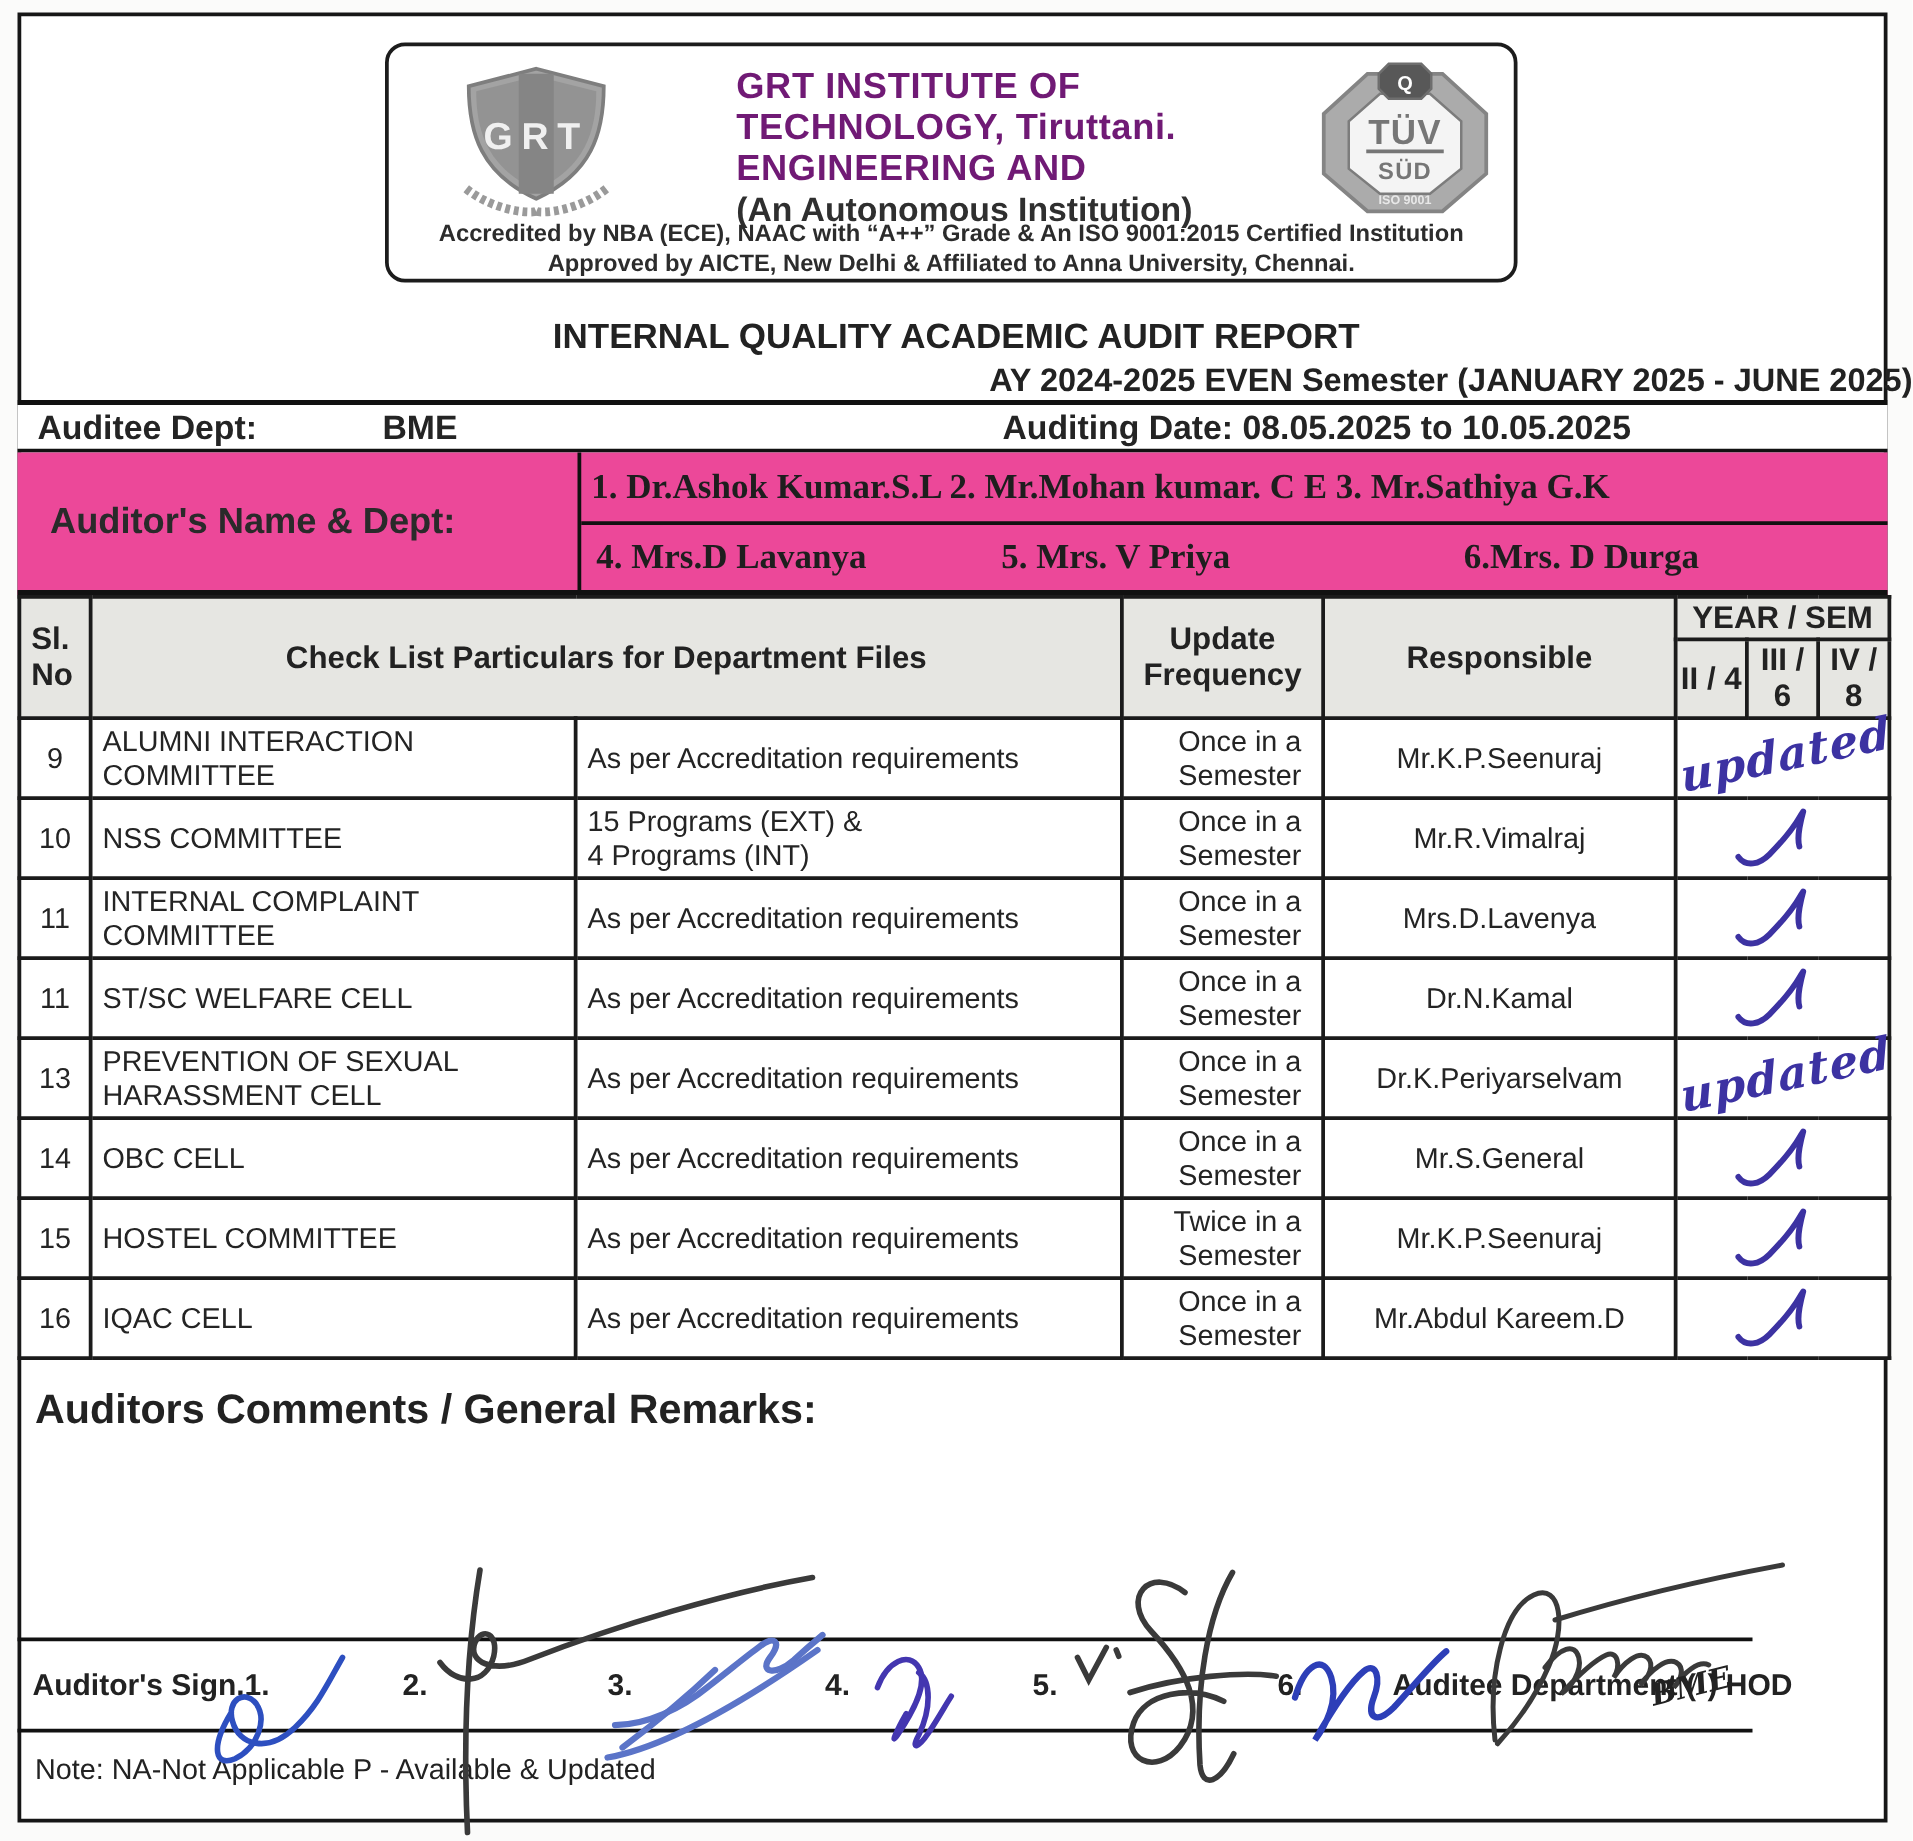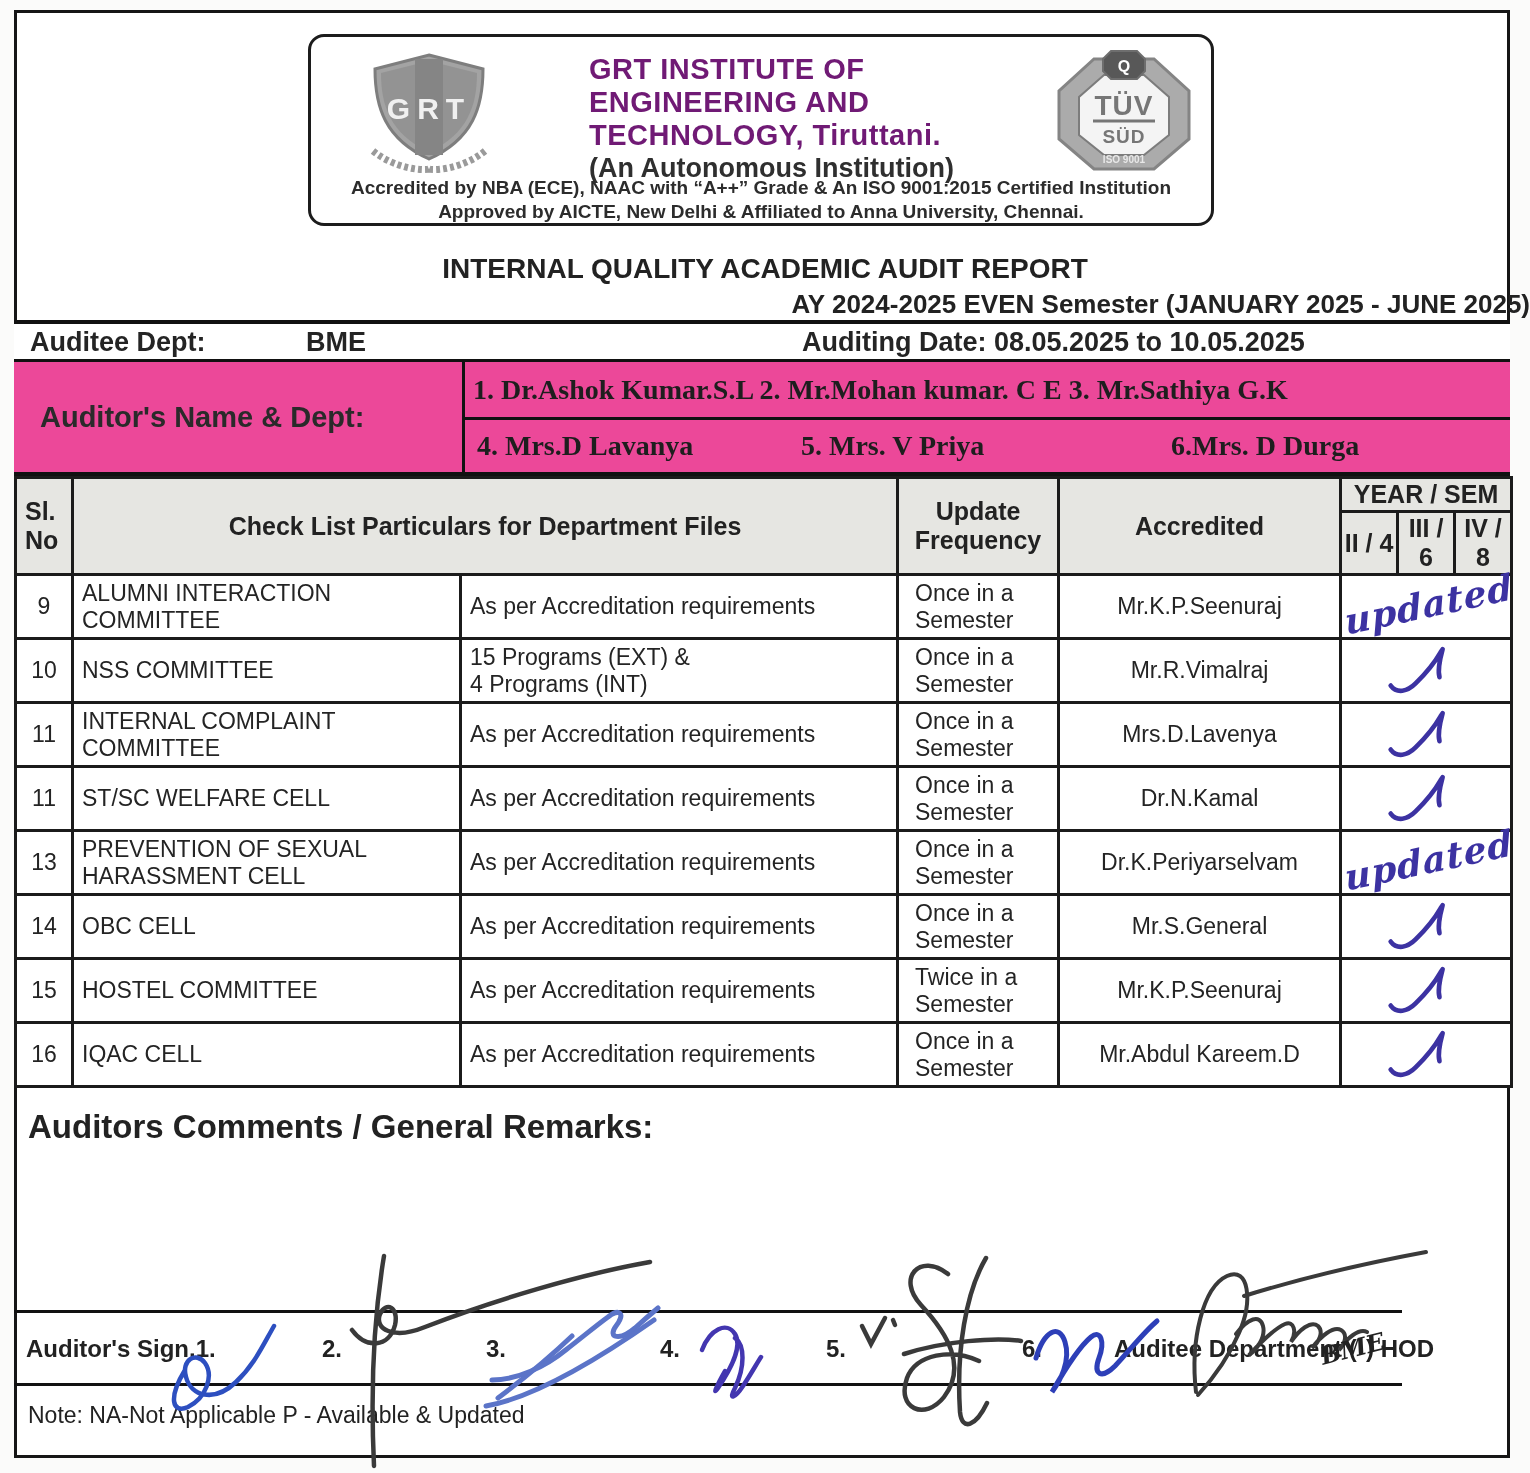--- a/index.html
+++ b/index.html
@@ -59,21 +59,21 @@
   .audit-table th, .audit-table td { border:3px solid #1b1b1b; box-sizing:border-box; }
   .audit-table th { background:#e6e6e2; font-size:25px; font-weight:bold; color:#222;
     white-space:pre-line; line-height:29px; }
   .th-sl { text-align:left; padding-left:8px; }
   .th-ys { font-size:24px; }
   .th-ys-sub { font-size:22px; height:34px; }
   .audit-table td { font-size:23px; color:#242424; height:64px; line-height:27px; }
   .td-center { text-align:center; }
   .td-left { text-align:left; padding-left:8px; padding-right:6px; }
   .td-pre { white-space:pre-line; }
-  .td-freq { text-align:left; padding:0 16px; }
+  .td-freq { text-align:right; padding:0 16px; }
   .td-mark { text-align:center; overflow:visible; position:relative; }
   .hw-word { display:inline-block; font-family:"DejaVu Serif", serif; font-style:italic;
     font-weight:bold; font-size:36px; color:#3c32a2; transform:rotate(-12deg) skewX(-6deg);
     letter-spacing:1px; }
   .tick-icon { vertical-align:middle; }
 
   
   .comments-label { position:absolute; left:28px; top:1108px; font-size:33px; font-weight:bold; color:#222; }
 
   
@@ -105,22 +105,22 @@
       <path d="M64 10 L112 22 C112 54 103 83 64 101 C25 83 16 54 16 22 Z" fill="#939393"></path>
       <rect x="50" y="8" width="28" height="96" fill="#858585"></rect>
       <text x="64" y="68" text-anchor="middle" font-family="Liberation Sans, sans-serif" font-size="30" font-weight="bold" fill="#f0f0f0" letter-spacing="7">GRT</text>
       <path d="M8 100 C30 118 60 120 64 118" fill="none" stroke="#9a9a9a" stroke-width="7" stroke-dasharray="4 3"></path>
       <path d="M120 100 C98 118 68 120 64 118" fill="none" stroke="#9a9a9a" stroke-width="7" stroke-dasharray="4 3"></path>
     </svg>
   </div>
 
   <div class="inst-name">
     <div class="inst-line">GRT INSTITUTE OF</div>
+    <div class="inst-line">TECHNOLOGY, Tiruttani.</div>
     <div class="inst-line">ENGINEERING AND</div>
-    <div class="inst-line">TECHNOLOGY, Tiruttani.</div>
     <div class="inst-auto">(An Autonomous Institution)</div>
   </div>
 
   <div class="tuv-wrap">
     <svg width="150" height="126" viewBox="0 0 150 126">
       <polygon points="45,10 105,10 140,42 140,90 105,120 45,120 10,90 10,42" fill="#ababab" stroke="#848484" stroke-width="3"></polygon>
       <polygon points="55,26 95,26 120,48 120,86 95,106 55,106 30,86 30,48" fill="#f4f4f4" stroke="#7c7c7c" stroke-width="2"></polygon>
       <polygon points="62,2 88,2 96,10 96,22 88,30 62,30 54,22 54,10" fill="#585858" stroke="#6e6e6e" stroke-width="2"></polygon>
       <text x="75" y="23" text-anchor="middle" font-family="Liberation Sans, sans-serif" font-size="16" font-weight="bold" fill="#fff">Q</text>
       <text x="75" y="66" text-anchor="middle" font-family="Liberation Sans, sans-serif" font-size="28" font-weight="bold" fill="#767676" letter-spacing="1">TÜV</text>
@@ -165,21 +165,21 @@
       <col style="width:57px">
       <col style="width:57px">
   </colgroup>
   <thead>
     <tr>
       <th class="th-sl" rowspan="2">Sl.
 No</th>
       <th colspan="2" rowspan="2">Check List Particulars for Department Files</th>
       <th rowspan="2">Update
 Frequency</th>
-      <th rowspan="2">Accredited</th>
+      <th rowspan="2">Responsible</th>
       <th colspan="3" class="th-ys">YEAR / SEM</th>
     </tr>
     <tr>
       <th class="th-ys-sub">II / 4</th>
       <th class="th-ys-sub">III / 6</th>
       <th class="th-ys-sub">IV / 8</th>
     </tr>
   </thead>
   <tbody id="audit-tbody">
       <tr>

